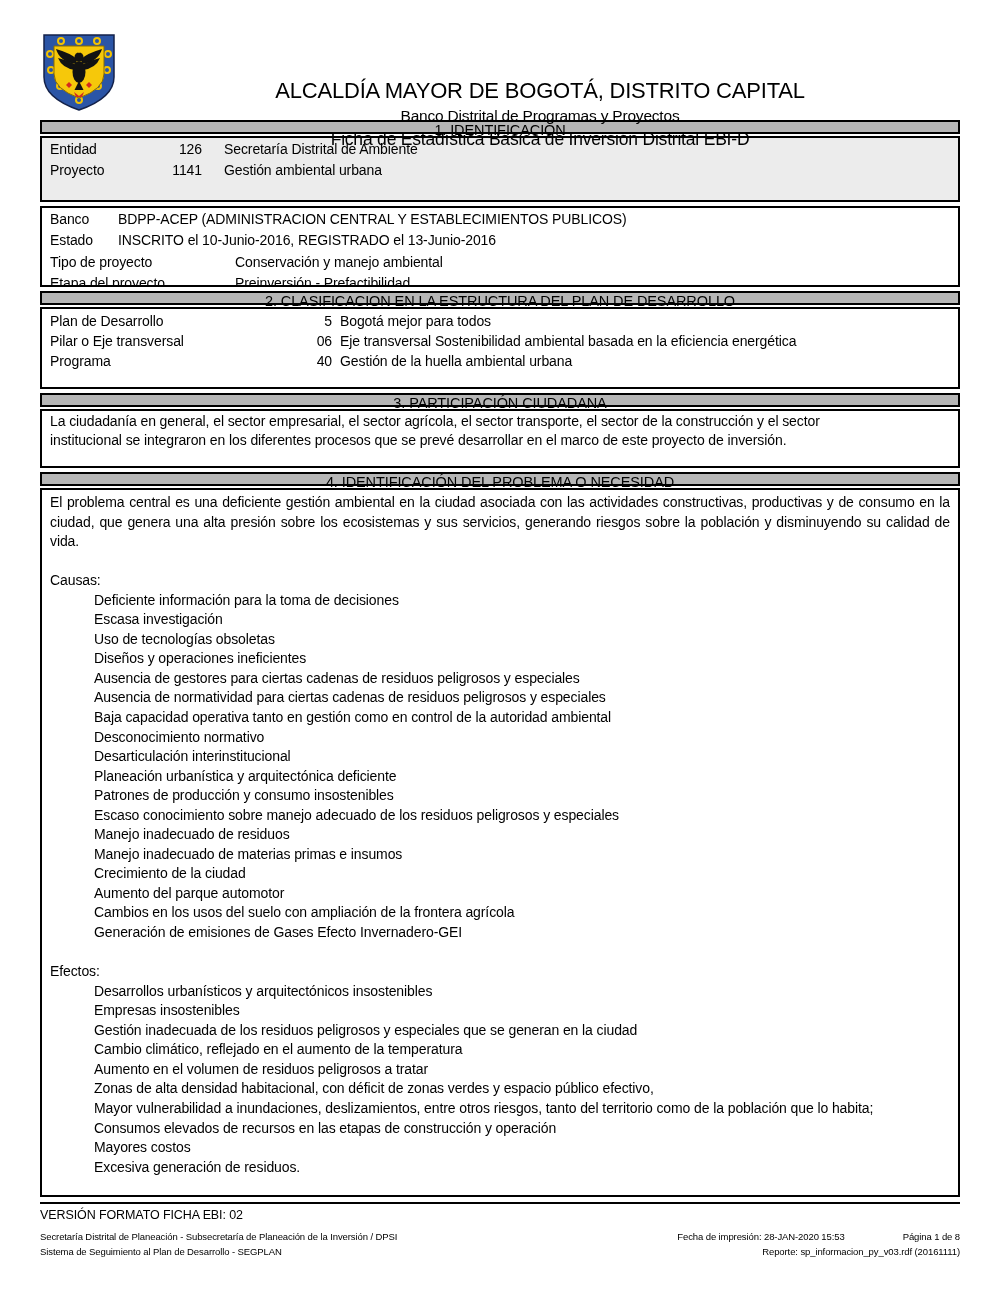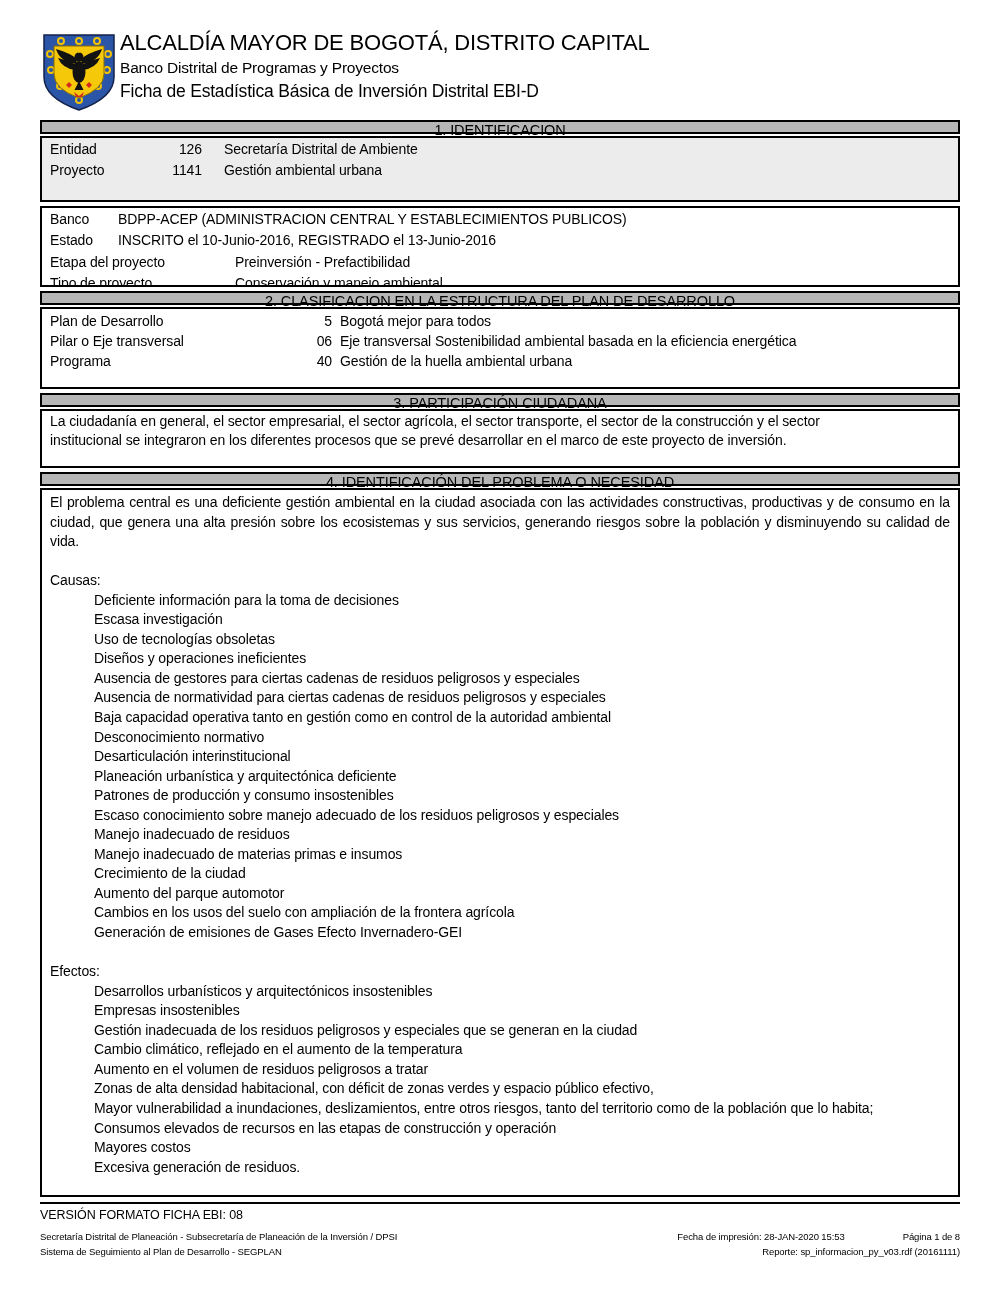--- a/index.html
+++ b/index.html
@@ -7,21 +7,21 @@
     width:1000px;height:1294px;background:#ffffff;color:#000;
     font-family:"Liberation Sans", sans-serif;
     -webkit-font-smoothing:antialiased;
     position:relative;overflow:hidden;
   }
   .page{padding:0 40px;box-sizing:border-box;}
 
   
   .doc-header{display:flex;align-items:flex-start;height:116px;}
   .logo-wrap{flex:0 0 80px;padding-top:30px;}
-  .titles{flex:1;text-align:left;padding-top:30px;letter-spacing:-0.2px;}
+  .titles{flex:1;text-align:center;padding-top:30px;letter-spacing:-0.2px;margin-top:48px;}
   .title-main{font-size:22px;line-height:26px;}
   .title-sub1{font-size:15.5px;line-height:23px;}
   .title-sub2{font-size:17.5px;line-height:25px;}
 
   
   .bar{
     border:2px solid #000;background:#b6b6b6;text-align:center;
     font-size:14.5px;height:14px;line-height:17px;box-sizing:border-box;
     letter-spacing:-0.1px;
   }
@@ -133,26 +133,26 @@
   <div class="box box-bank mt4">
     <div class="row">
       <span class="lbl">Banco</span>
       <span class="txt">BDPP-ACEP (ADMINISTRACION CENTRAL Y ESTABLECIMIENTOS PUBLICOS)</span>
     </div>
     <div class="row">
       <span class="lbl">Estado</span>
       <span class="txt">INSCRITO el 10-Junio-2016, REGISTRADO el 13-Junio-2016</span>
     </div>
     <div class="row">
+      <span class="lbl w2">Tipo de proyecto</span>
+      <span class="txt">Conservación y manejo ambiental</span>
+    </div>
+    <div class="row">
       <span class="lbl w2">Etapa del proyecto</span>
       <span class="txt">Preinversión - Prefactibilidad</span>
-    </div>
-    <div class="row">
-      <span class="lbl w2">Tipo de proyecto</span>
-      <span class="txt">Conservación y manejo ambiental</span>
     </div>
   </div>
 
   <div class="bar mt4">2. CLASIFICACION EN LA ESTRUCTURA DEL PLAN DE DESARROLLO</div>
 
   <div class="box box-plan mt2">
     <div class="row">
       <span class="lbl">Plan de Desarrollo</span>
       <span class="num">5</span>
       <span class="txt">Bogotá mejor para todos</span>
@@ -207,21 +207,21 @@
 Cambio climático, reflejado en el aumento de la temperatura
 Aumento en el volumen de residuos peligrosos a tratar
 Zonas de alta densidad habitacional, con déficit de zonas verdes y espacio público efectivo,
 Mayor vulnerabilidad a inundaciones, deslizamientos, entre otros riesgos, tanto del territorio como de la población que lo habita;
 Consumos elevados de recursos en las etapas de construcción y operación
 Mayores costos
 Excesiva generación de residuos.</div>
   </div>
 
   <div class="footer">
-    <div class="ver-line">VERSIÓN FORMATO FICHA EBI: 08</div>
+    <div class="ver-line">VERSIÓN FORMATO FICHA EBI: 02</div>
     <div class="fine">
       <div class="fine-left">
         <div>Secretaría Distrital de Planeación - Subsecretaría de Planeación de la Inversión / DPSI</div>
         <div>Sistema de Seguimiento al Plan de Desarrollo - SEGPLAN</div>
       </div>
       <div class="fine-right">
         <div class="r1">
           <span>Fecha de impresión:  28-JAN-2020 15:53</span>
           <span>Página  1 de 8</span>
         </div>

